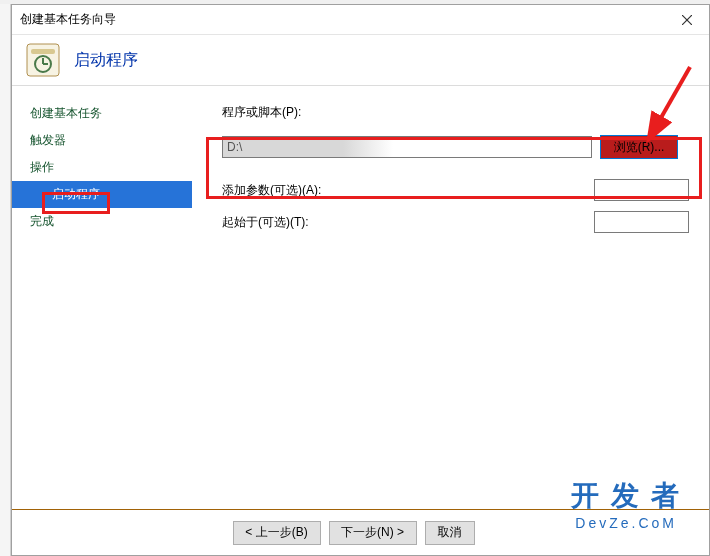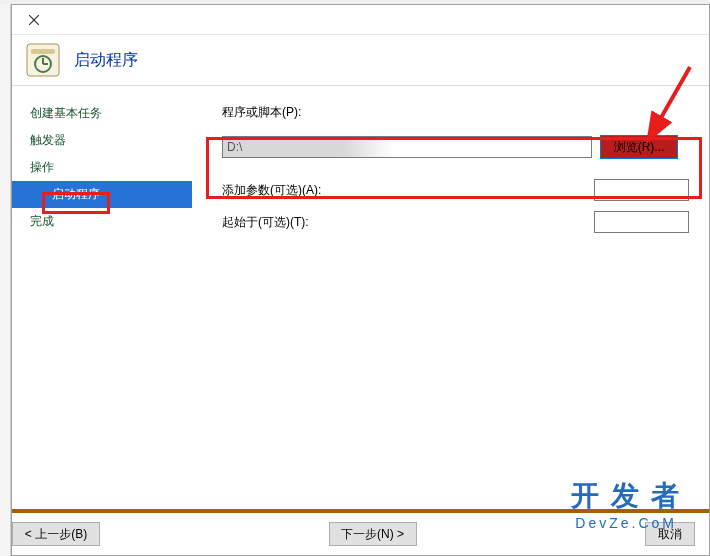--- a/index.html
+++ b/index.html
@@ -140,24 +140,24 @@
       font-size: 12px;
       cursor: pointer;
     }
     .prog-row { margin-bottom: 14px; }
     .button-bar {
       position: absolute;
       bottom: 0;
       left: 0;
       right: 0;
       height: 46px;
-      border-top: 4px solid #a16207;
-      display: flex;
-      align-items: center;
-      justify-content: space-between;
+      border-top: 1px solid #a16207;
+      display: flex;
+      align-items: center;
+      justify-content: center;
       padding-right: 14px;
       gap: 8px;
       background: #fff;
     }
     .nav-btn {
       min-width: 88px;
       height: 24px;
       border: 1px solid #adadad;
       background: #e1e1e1;
       font-size: 12px;
@@ -195,20 +195,21 @@
     }
   </style>
 </head>
 <body>
 
 <div class="left-strip"></div>
 
 <div class="window">
 
   <div class="titlebar">
+    <div class="titlebar-title">创建基本任务向导</div>
     <div class="close-btn">
       <svg width="10" height="10" viewBox="0 0 10 10">
         <line x1="0" y1="0" x2="10" y2="10" stroke="#333" stroke-width="1.2"></line>
         <line x1="10" y1="0" x2="0" y2="10" stroke="#333" stroke-width="1.2"></line>
       </svg>
     </div>
   </div>
 
   <div class="header">
     <div class="header-icon">

